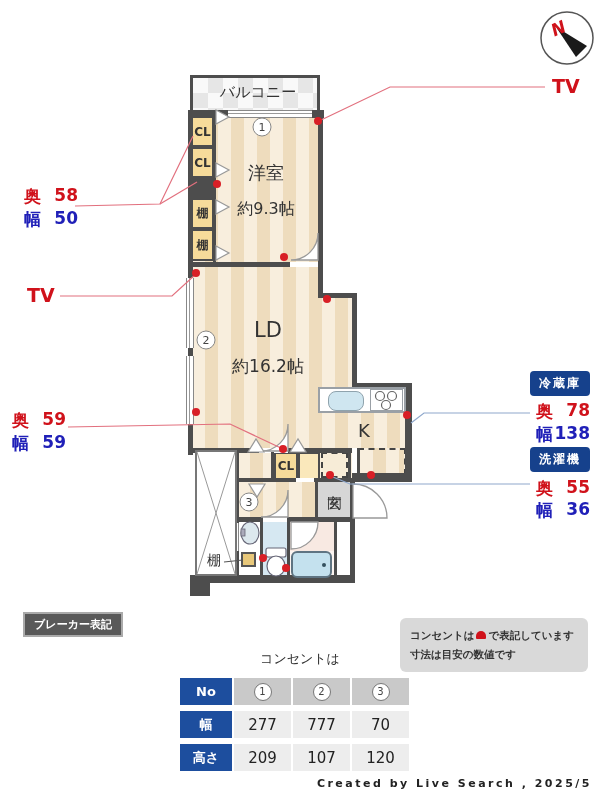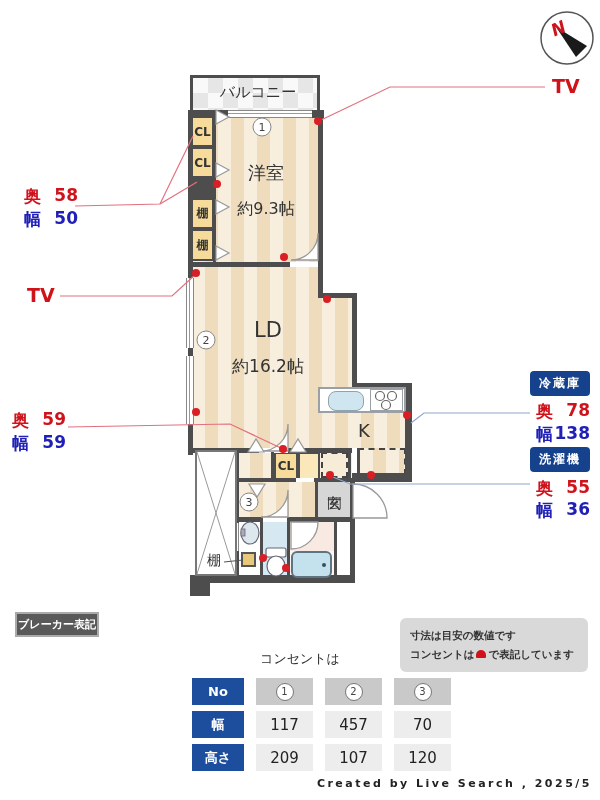--- a/index.html
+++ b/index.html
@@ -16,21 +16,21 @@
   .winV{position:absolute;background:linear-gradient(to right,#888 0 1px,#fff 1px calc(50% - .5px),#999 calc(50% - .5px) calc(50% + .5px),#fff calc(50% + .5px) calc(100% - 1px),#888 calc(100% - 1px) 100%);}
   .winH{position:absolute;background:linear-gradient(to bottom,#888 0 1px,#fff 1px calc(50% - .5px),#999 calc(50% - .5px) calc(50% + .5px),#fff calc(50% + .5px) calc(100% - 1px),#888 calc(100% - 1px) 100%);}
   .dot{position:absolute;width:8px;height:8px;background:#d81f26;border-radius:50%;transform:translate(-50%,-50%);}
   .circ{position:absolute;width:17px;height:17px;background:#fff;border:1px solid #888;border-radius:50%;
         display:flex;align-items:center;justify-content:center;font-size:11px;color:#444;transform:translate(-50%,-50%);}
   .dim{position:absolute;width:54px;display:flex;justify-content:space-between;font-size:17px;font-weight:bold;}
   .red{color:#d0121b;} .blue{color:#2020b8;}
   .badge{position:absolute;width:60px;background:#16418c;color:#fff;font-size:12px;font-weight:bold;
          text-align:center;padding:4px 0;border-radius:4px;letter-spacing:2px;}
   .dashbox{position:absolute;border:2px dashed #444;box-sizing:border-box;}
-  .tblrow{display:flex;gap:12px;margin-bottom:6px;margin-left:12px;}
+  .tblrow{display:flex;gap:2px;margin-bottom:6px;}
   .tlabel{width:52px;height:27px;background:#1d4e9e;color:#fff;font-size:13px;font-weight:bold;
           display:flex;align-items:center;justify-content:center;}
   .tcell{width:57px;height:27px;display:flex;align-items:center;justify-content:center;font-size:15px;color:#222;}
   .tcell.hdr{background:#c9c9c9;} .tcell.val{background:#ededed;}
   .tcirc{width:16px;height:16px;background:#fff;border:1px solid #777;border-radius:50%;
          display:flex;align-items:center;justify-content:center;font-size:10px;color:#444;}
   .dome{display:inline-block;width:10px;height:8px;background:#d0121b;border-radius:10px 10px 2px 2px;margin:0 2px;}
   svg{position:absolute;left:0;top:0;}
 </style>
 </head>
@@ -240,21 +240,21 @@
   <div class="badge" style="left:530px;top:447px;">洗濯機</div>
   <div class="dim" style="left:536px;top:477px;">
     <span class="red">奥</span>
     <span class="red">55</span>
   </div>
   <div class="dim" style="left:536px;top:499px;">
     <span class="blue">幅</span>
     <span class="blue">36</span>
   </div>
 
-  <div class="abs" style="left:15px;top:612px;width:84px;border:2px solid #aaa;box-sizing:border-box;background:#fff;">
+  <div class="abs" style="left:23px;top:612px;width:100px;border:2px solid #aaa;box-sizing:border-box;background:#fff;">
     <div style="background:#595959;color:#fff;font-size:11px;font-weight:bold;text-align:center;padding:3px 0;">ブレーカー表記</div>
   </div>
 
   <div class="txt cen" style="left:300px;top:650px;font-size:13px;font-weight:normal;">コンセントは</div>
   <div class="abs" style="left:180px;top:678px;">
     <div class="tblrow">
       <div class="tlabel">No</div>
       <div class="tcell hdr">
           <span class="tcirc">
             <span>1</span>
@@ -266,32 +266,32 @@
           </span>
         </div>
       <div class="tcell hdr">
           <span class="tcirc">
             <span>3</span>
           </span>
         </div>
     </div>
     <div class="tblrow">
       <div class="tlabel">幅</div>
-      <div class="tcell val">117</div>
-      <div class="tcell val">457</div>
+      <div class="tcell val">277</div>
+      <div class="tcell val">777</div>
       <div class="tcell val">70</div>
     </div>
     <div class="tblrow">
       <div class="tlabel">高さ</div>
       <div class="tcell val">209</div>
       <div class="tcell val">107</div>
       <div class="tcell val">120</div>
     </div>
   </div>
 
   <div class="abs" style="left:400px;top:618px;width:188px;background:#d9d9d9;border-radius:6px;padding:8px 10px;box-sizing:border-box;font-size:10.5px;font-weight:bold;color:#333;line-height:1.8;">
+    <div><span>コンセントは</span><span class="dome"></span><span>で表記しています</span></div>
     <div>寸法は目安の数値です</div>
-    <div><span>コンセントは</span><span class="dome"></span><span>で表記しています</span></div>
   </div>
 
   <div class="txt" style="right:8px;left:auto;position:absolute;top:777px;font-size:11px;letter-spacing:2.5px;color:#222;">Created by Live Search , 2025/5</div>
 
 </div>
 
 </body></html>

